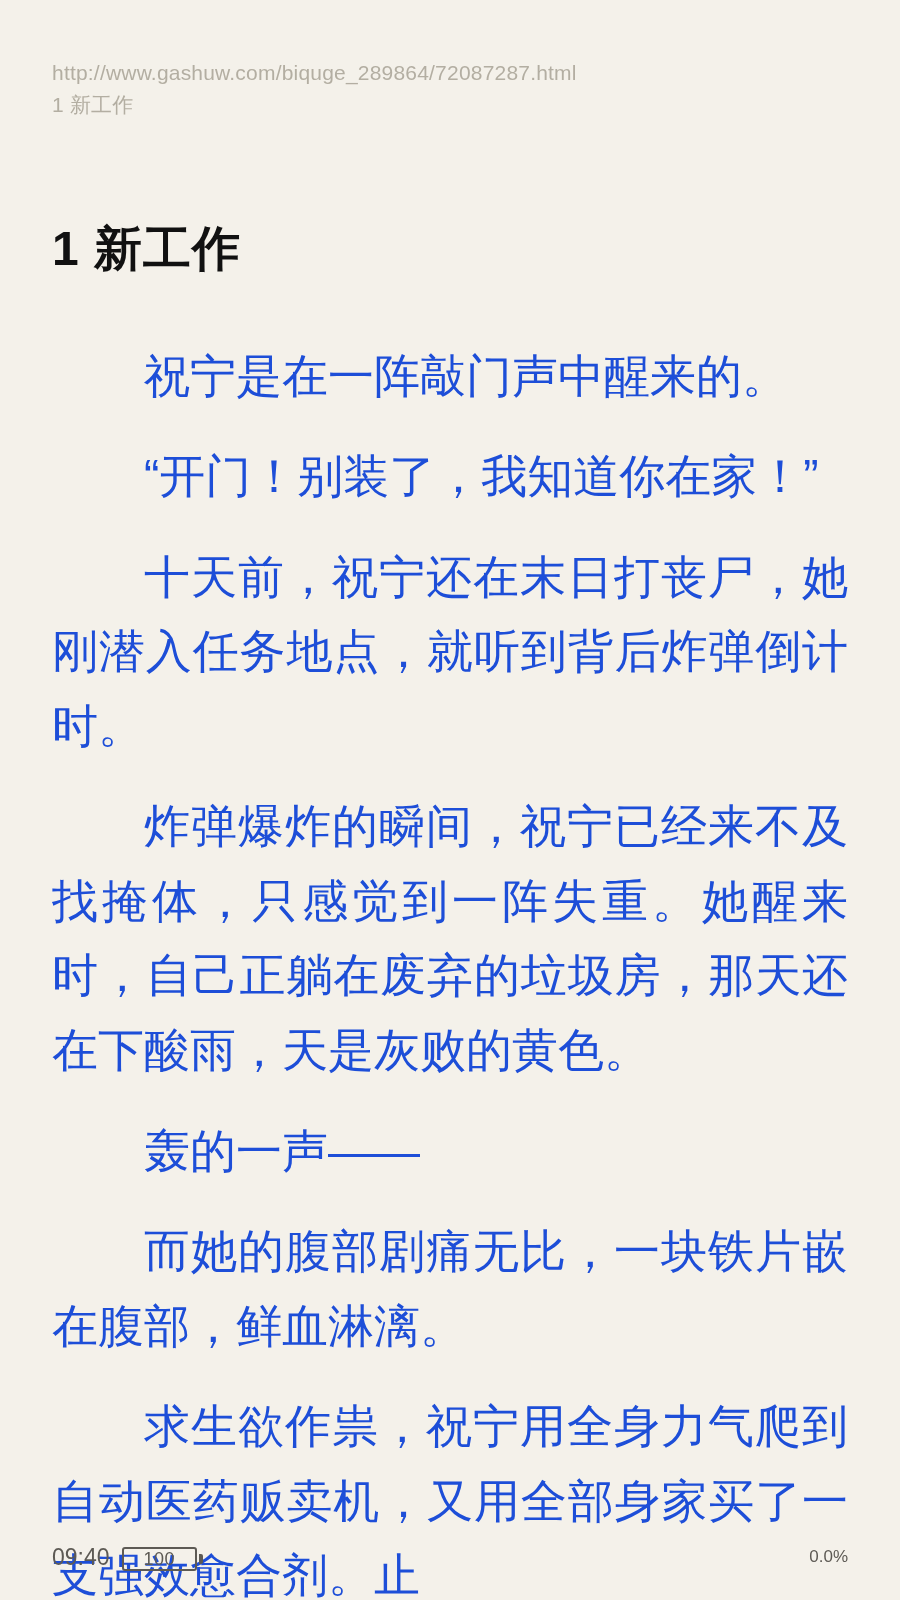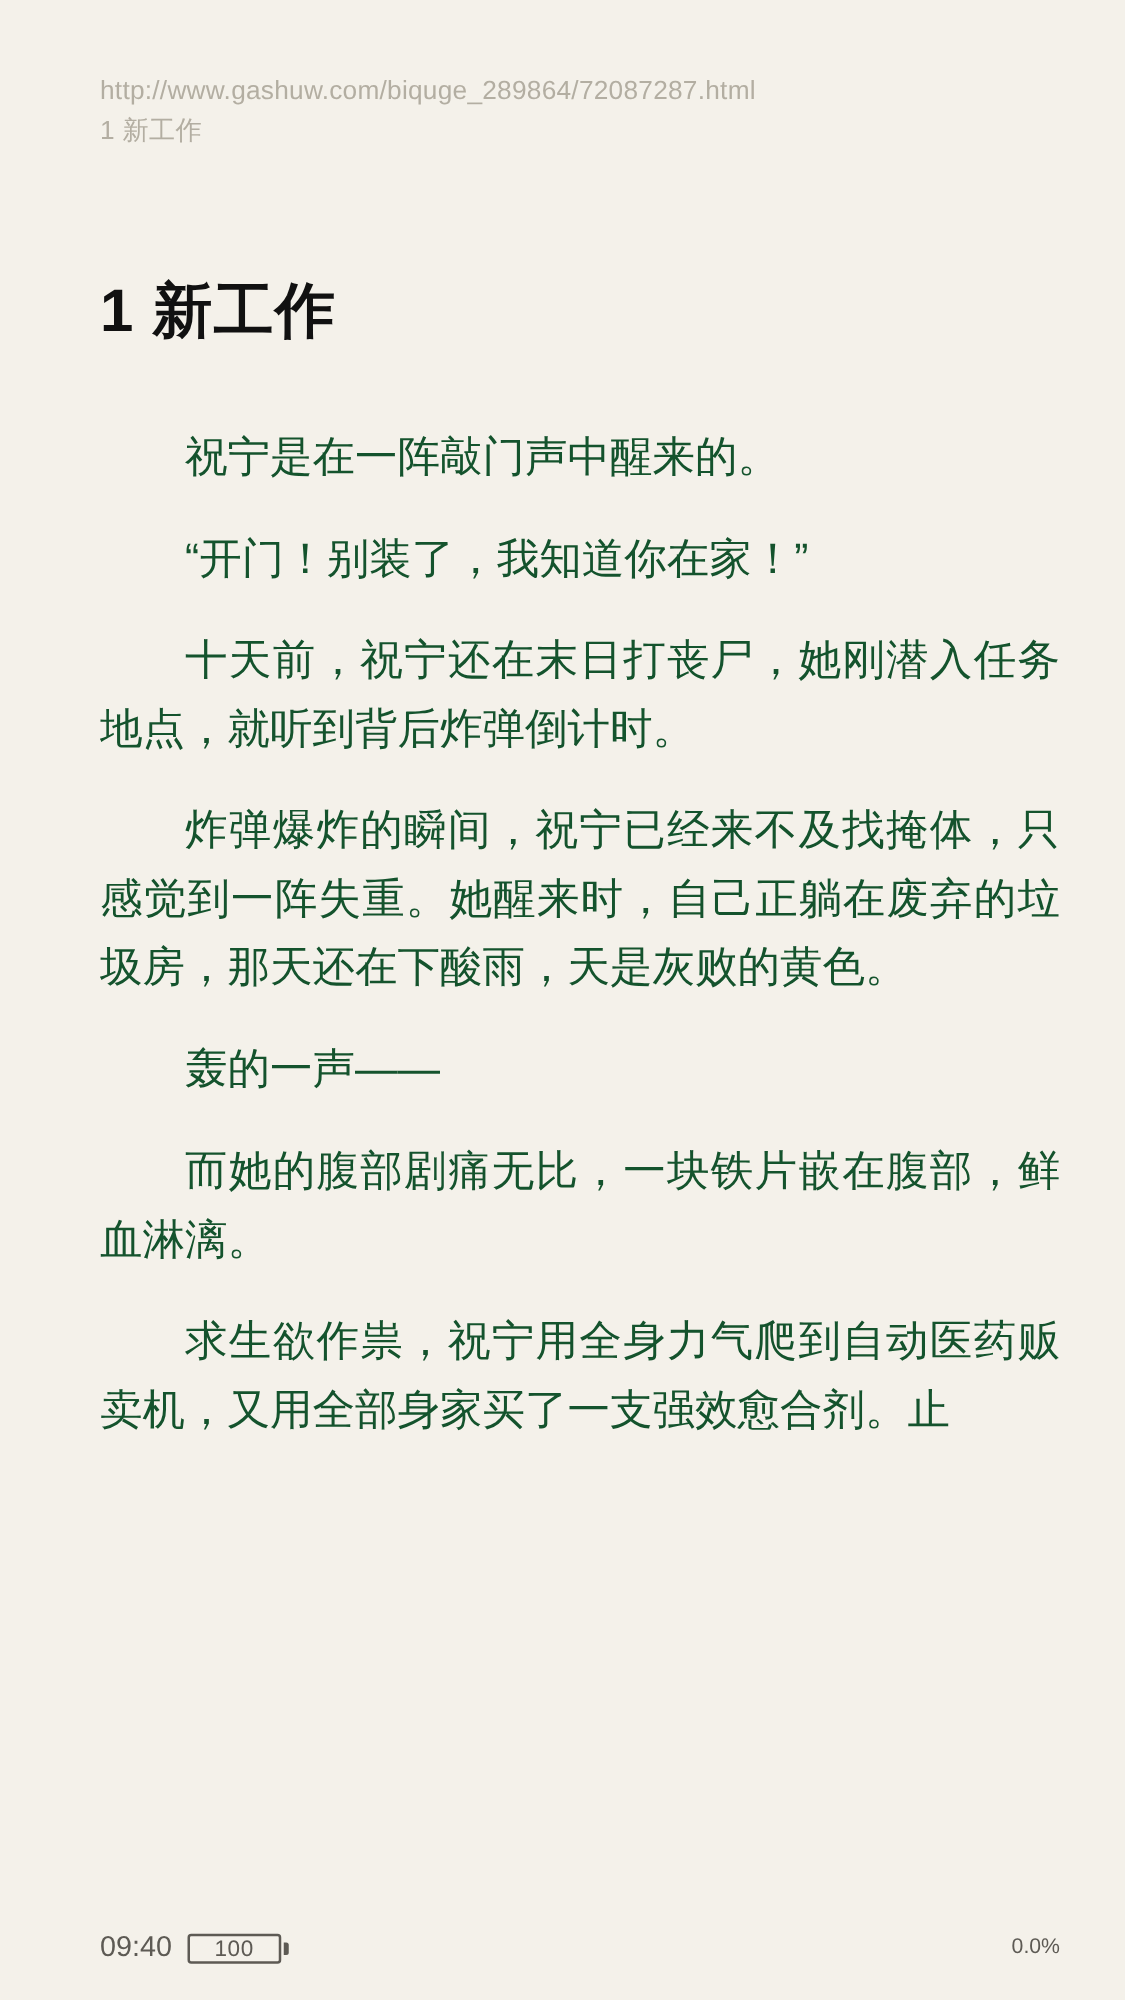--- a/index.html
+++ b/index.html
@@ -14,21 +14,20 @@
     color: #1b1b1b;
     overflow: hidden;
     position: relative;
   }
 
   .reader {
     position: absolute;
     inset: 0;
     display: flex;
     flex-direction: column;
-    margin-left: 28px;
   }
 
   
   .header {
     padding: 58px 52px 0 52px;
     color: #b3aea2;
     font-size: 21px;
     line-height: 1.45;
     letter-spacing: 0.2px;
     user-select: none;
@@ -51,27 +50,27 @@
     color: #111;
   }
 
   
   .content {
     flex: 1 1 auto;
     margin: 58px 52px 0 52px;
     overflow: hidden;
   }
   .para {
-    font-size: 34px;
+    font-size: 46px;
     line-height: 1.62;
     text-align: justify;
     text-justify: inter-ideograph;
     text-indent: 2em;
     margin: 0 0 26px 0;
-    color: #14532d;
+    color: #1d4ed8;
   }
 
   
   .footer {
     position: absolute;
     left: 0;
     right: 0;
     bottom: 0;
     height: 86px;
     padding: 0 52px;

